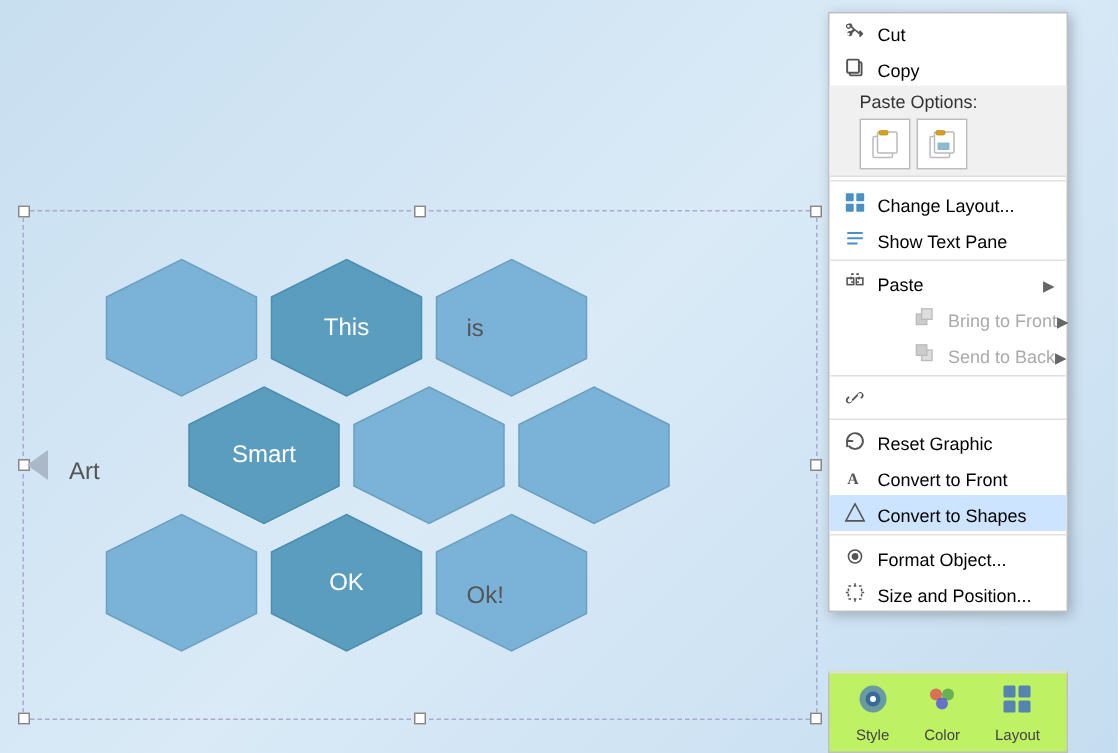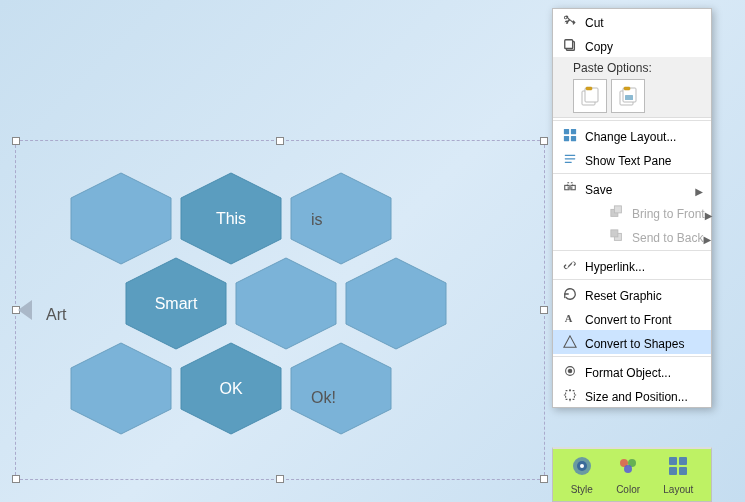--- a/index.html
+++ b/index.html
@@ -379,21 +379,21 @@
   <div class="menu-separator"></div>
 
   <div class="menu-item">
     <span class="item-icon">
       <svg width="14" height="14" viewBox="0 0 16 16" fill="none" stroke="#555" stroke-width="1.2">
           <rect x="2" y="5" width="5" height="5"></rect>
           <rect x="9" y="5" width="5" height="5"></rect>
           <rect x="5" y="2" width="6" height="6" fill="none" stroke="#555" stroke-dasharray="2"></rect>
         </svg>
     </span>
-    <span class="item-label">Save</span>
+    <span class="item-label">Paste</span>
     <span class="submenu-arrow">▶</span>
   </div>
 
   <div class="menu-item disabled">
     <span class="item-icon">
       <svg width="14" height="14" viewBox="0 0 16 16" fill="none">
           <rect x="1" y="5" width="8" height="8" fill="#ccc" stroke="#bbb" stroke-width="1"></rect>
           <rect x="5" y="1" width="8" height="8" fill="#ddd" stroke="#bbb" stroke-width="1"></rect>
         </svg>
     </span>
@@ -413,21 +413,20 @@
   </div>
 
   <div class="menu-separator"></div>
 
   <div class="menu-item">
     <span class="item-icon">
       <svg width="14" height="14" viewBox="0 0 16 16" fill="#555">
           <path d="M6.5 10.5l-1 1a2.5 2.5 0 1 1-3.5-3.5l1-1 1 1-1 1a1.5 1.5 0 1 0 2.1 2.1l1-1 .4.4zM9.5 5.5l1-1a2.5 2.5 0 0 1 3.5 3.5l-1 1-1-1 1-1a1.5 1.5 0 0 0-2.1-2.1l-1 1-.4-.4zM5.5 9.5l4-4 1 1-4 4-1-1z"></path>
         </svg>
     </span>
-    <span class="item-label">Hyperlink...</span>
   </div>
 
 
   <div class="menu-separator"></div>
 
   <div class="menu-item">
     <span class="item-icon">
       <svg width="14" height="14" viewBox="0 0 16 16" fill="none" stroke="#555" stroke-width="1.5">
           <path d="M2 8a6 6 0 1 1 1.5 4" stroke-linecap="round"></path>
           <polyline points="2,12 2,8 6,8" stroke-linecap="round" stroke-linejoin="round"></polyline>

